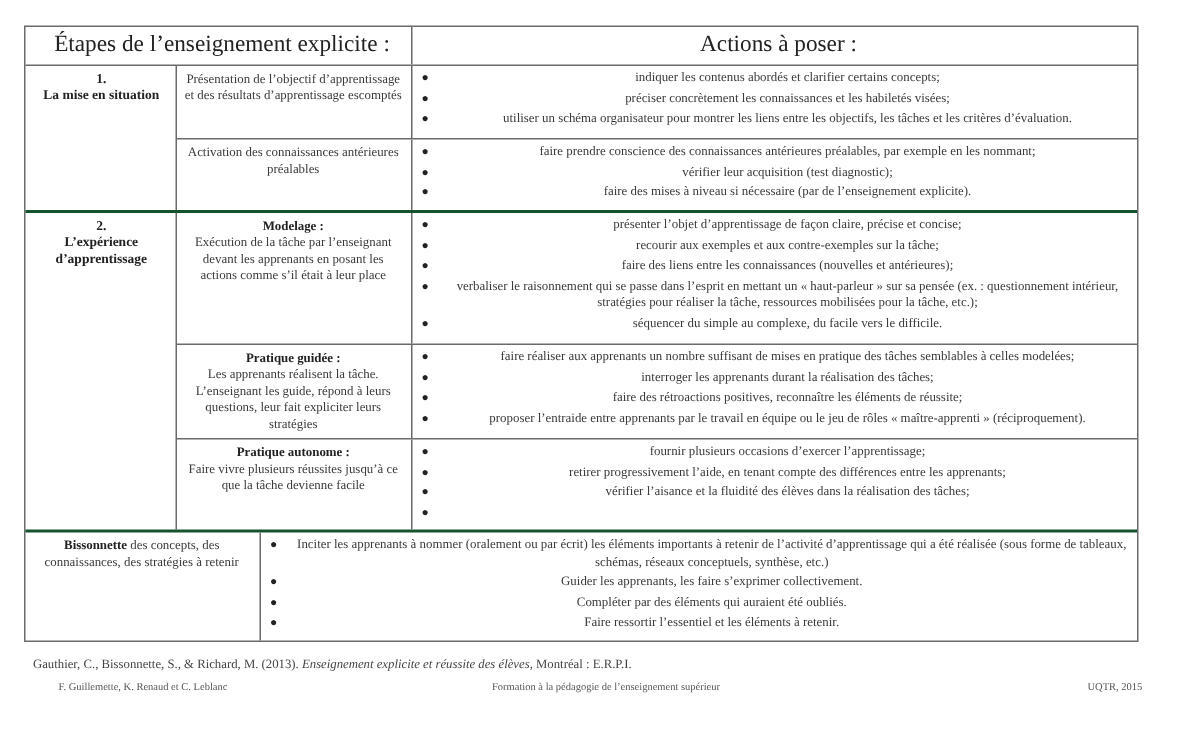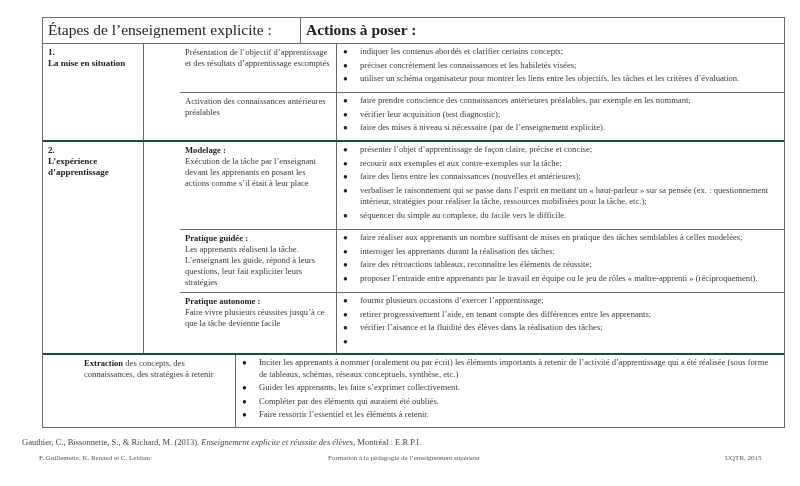--- a/index.html
+++ b/index.html
@@ -1,27 +1,27 @@
 <!DOCTYPE html>
 <html><head>
 <meta charset="utf-8">
 <style>
   html, body { margin: 0; padding: 0; background: #ffffff; }
   body { width: 800px; height: 486px; position: relative; overflow: hidden;
          font-family: "Liberation Serif", "DejaVu Serif", serif; color: #3a3a3a; }
-  .tbl { position: absolute; left: 42px; top: 17px; width: 743px; border: 1px solid #6b6b6b; box-sizing: border-box; }
+  .tbl { position: absolute; left: 16px; top: 17px; width: 743px; border: 1px solid #6b6b6b; box-sizing: border-box; text-align: center; }
   .hdr { display: flex; height: 25px; border-bottom: 1px solid #6b6b6b; }
   .hdr .h1 { width: 258px; border-right: 1px solid #6b6b6b; box-sizing: border-box; padding: 3px 0 0 5px; font-size: 15.5px; color: #222; }
-  .hdr .h2 { flex: 1; padding: 3px 0 0 5px; font-size: 15.5px; color: #222; font-weight: bold; }
+  .hdr .h2 { flex: 1; padding: 3px 0 0 5px; font-size: 15.5px; color: #222; }
   .row { display: flex; border-bottom: 2px solid #14532d; }
   .row:last-child { border-bottom: none; }
   .c1 { width: 101px; border-right: 1px solid #6b6b6b; box-sizing: border-box; padding: 3px 4px 0 5px; font-size: 9px; font-weight: bold; color: #222; line-height: 11px; }
   .c1 .num { display: inline-block; width: 12px; vertical-align: top; }
   .c1 .lbl { display: inline-block; width: 80px; vertical-align: top; }
-  .sub { flex: 1; display: flex; flex-direction: column; margin-left: 36px; }
+  .sub { flex: 1; display: flex; flex-direction: column; }
   .subrow { display: flex; border-bottom: 1px solid #6b6b6b; }
   .subrow:last-child { border-bottom: none; }
   .c2 { width: 157px; border-right: 1px solid #6b6b6b; box-sizing: border-box; padding: 3px 6px 0 5px; font-size: 8.6px; line-height: 11px; color: #3a3a3a; }
   .c2 b { color: #222; }
   .c3 { flex: 1; padding: 2px 6px 3px 3px; font-size: 8.6px; line-height: 11.6px; color: #3a3a3a; }
   .c3 ul { margin: 0; padding: 0; list-style: none; }
   .c3 li { position: relative; padding-left: 20px; margin-bottom: 2px; }
   .c3 li .bul { position: absolute; left: 3px; top: 0; font-size: 8px; color: #222; }
   .foot1 { position: absolute; left: 22px; top: 437px; font-size: 8.5px; color: #444; }
   .foot1 i { font-style: italic; }
@@ -88,21 +88,21 @@
       </div>
       <div class="subrow" style="height:62px">
         <div class="c2">
           <b>Pratique guidée :</b><br>
           <span>Les apprenants réalisent la tâche. L’enseignant les guide, répond à leurs questions, leur fait expliciter leurs stratégies</span>
         </div>
         <div class="c3">
           <ul>
             <li><span class="bul">●</span><span>faire réaliser aux apprenants un nombre suffisant de mises en pratique des tâches semblables à celles modelées;</span></li>
             <li><span class="bul">●</span><span>interroger les apprenants durant la réalisation des tâches;</span></li>
-            <li><span class="bul">●</span><span>faire des rétroactions tableaux, reconnaître les éléments de réussite;</span></li>
+            <li><span class="bul">●</span><span>faire des rétroactions positives, reconnaître les éléments de réussite;</span></li>
             <li><span class="bul">●</span><span>proposer l’entraide entre apprenants par le travail en équipe ou le jeu de rôles « maître-apprenti » (réciproquement).</span></li>
           </ul>
         </div>
       </div>
       <div class="subrow" style="height:60px">
         <div class="c2">
           <b>Pratique autonome :</b><br>
           <span>Faire vivre plusieurs réussites jusqu’à ce que la tâche devienne facile</span>
         </div>
         <div class="c3">
@@ -114,21 +114,21 @@
           </ul>
         </div>
       </div>
     </div>
   </div>
 
   <div class="row">
     <div class="sub">
       <div class="subrow" style="height:72px">
         <div class="c2">
-          <b>Extraction</b><span> des concepts, des connaissances, des stratégies à retenir</span>
+          <b>Bissonnette</b><span> des concepts, des connaissances, des stratégies à retenir</span>
         </div>
         <div class="c3">
           <ul>
             <li><span class="bul">●</span><span>Inciter les apprenants à nommer (oralement ou par écrit) les éléments importants à retenir de l’activité d’apprentissage qui a été réalisée (sous forme de tableaux, schémas, réseaux conceptuels, synthèse, etc.)</span></li>
             <li><span class="bul">●</span><span>Guider les apprenants, les faire s’exprimer collectivement.</span></li>
             <li><span class="bul">●</span><span>Compléter par des éléments qui auraient été oubliés.</span></li>
             <li><span class="bul">●</span><span>Faire ressortir l’essentiel et les éléments à retenir.</span></li>
           </ul>
         </div>
       </div>

